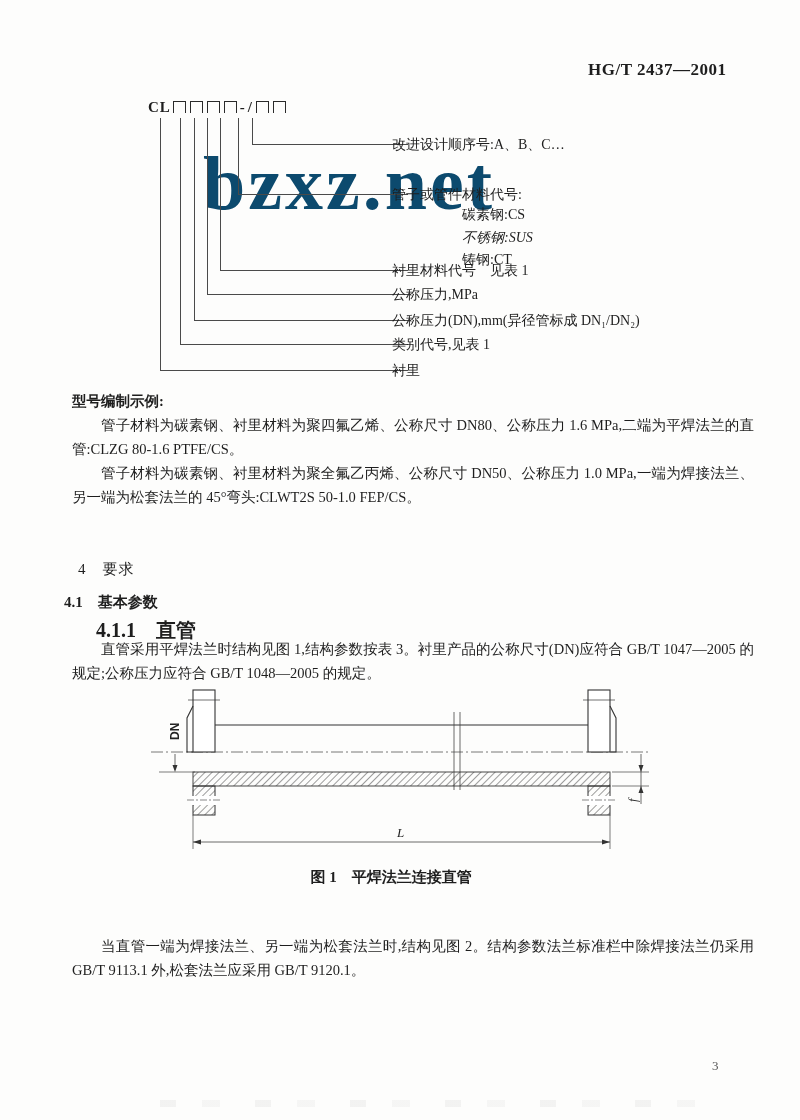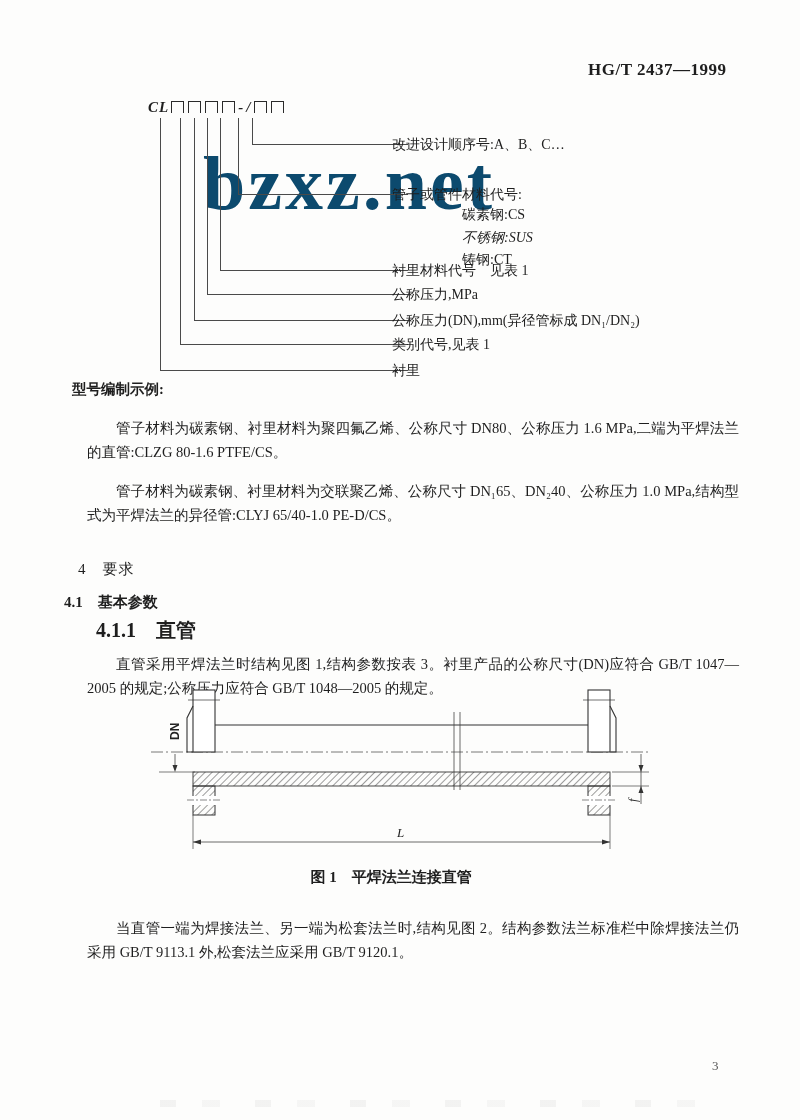--- a/index.html
+++ b/index.html
@@ -14,21 +14,21 @@
   .std-no{left:588px;top:60px;font-size:17px;font-weight:bold;letter-spacing:.5px;}
   
   .watermark{
     left:203px;top:140px;z-index:0;
     font-family:Liberation Serif, serif;
     font-weight:bold;font-size:76px;letter-spacing:3px;
     color:#0c4a6e;user-select:none;
   }
   .fg{z-index:1;}
   
-  .code-row{left:148px;top:99px;font-size:15px;font-weight:bold;letter-spacing:1px;white-space:nowrap;font-style:italic;}
+  .code-row{left:148px;top:99px;font-size:15px;font-weight:bold;letter-spacing:1px;white-space:nowrap;}
   .code-box{
     display:inline-block;width:11px;height:11px;margin:0 2px;
     border:1.6px solid #2a2a2a;border-bottom:none;vertical-align:-1px;
   }
   .code-sep{font-weight:bold;margin:0 1px;}
   
   .vline{position:absolute;width:1px;background:#4a4a4a;z-index:1;}
   .hline{position:absolute;height:1px;background:#4a4a4a;z-index:1;}
   .v1{left:252px;top:118px;height:27px;}
   .v2{left:238px;top:118px;height:77px;}
@@ -44,47 +44,47 @@
   .h5{top:320px;left:194px;width:214px;}
   .h6{top:344px;left:180px;width:228px;}
   .h7{top:370px;left:160px;width:248px;}
   .callout{left:392px;font-size:14px;white-space:nowrap;z-index:1;}
   .c1{top:136px;}.c2{top:186px;}.c3{top:262px;}.c4{top:286px;}
   .c5{top:312px;}.c6{top:336px;}.c7{top:362px;}
   .mat-opt{left:462px;font-size:14px;white-space:nowrap;z-index:1;}
   .m1{top:206px;}.m2{top:229px;font-style:italic;}.m3{top:251px;}
   
   .textblock{left:72px;width:682px;font-size:14.5px;line-height:24px;text-align:justify;z-index:1;}
-  .example{top:377px;}
+  .example{top:389px;}
   .b-title{font-weight:bold;}
-  .para{text-indent:2em;margin:15px;}
+  .para{text-indent:2em;margin:0;}
   .h4sec{left:78px;top:560px;font-size:15px;font-weight:normal;letter-spacing:1px;}
   .h41sec{left:64px;top:593px;font-size:15px;font-weight:bold;}
   .h411sec{left:78px;top:617px;font-size:20px;font-weight:bold;margin-left:18px;}
   .body411{top:637px;}
-  .afterfig{top:901px;}
+  .afterfig{top:934px;}
   
   .figure-wrap{left:145px;top:676px;width:520px;height:200px;z-index:1;}
   .caption{left:91px;top:868px;width:600px;text-align:center;font-size:15px;font-weight:bold;z-index:1;}
   
   .pageno{left:712px;top:1058px;font-size:13px;color:#555;}
   
   .smudge{
     left:160px;top:1100px;width:540px;height:7px;opacity:.55;
     background:repeating-linear-gradient(90deg,
       rgba(120,120,120,.14) 0 16px, transparent 16px 42px,
       rgba(120,120,120,.10) 42px 60px, transparent 60px 95px);
   }
 </style>
 </head>
 <body>
 
 <div class="abs watermark">bzxz.net</div>
 
-<div class="abs std-no fg">HG/T 2437—1999</div>
+<div class="abs std-no fg">HG/T 2437—2001</div>
 
 <div class="abs code-row fg">
   <span>CL</span><span class="code-box"></span><span class="code-box"></span><span class="code-box"></span><span class="code-box"></span><span class="code-sep">-</span><span class="code-sep">/</span><span class="code-box"></span><span class="code-box"></span>
 </div>
 
 <div class="vline v1"></div>
 <div class="vline v2"></div>
 <div class="vline v3"></div>
 <div class="vline v4"></div>
 <div class="vline v5"></div>
@@ -105,21 +105,21 @@
 <div class="abs mat-opt m3">铸钢:CT</div>
 <div class="abs callout c3">衬里材料代号　见表 1</div>
 <div class="abs callout c4">公称压力,MPa</div>
 <div class="abs callout c5">公称压力(DN),mm(异径管标成 DN₁/DN₂)</div>
 <div class="abs callout c6">类别代号,见表 1</div>
 <div class="abs callout c7">衬里</div>
 
 <div class="abs textblock example">
   <div class="b-title">型号编制示例:</div>
   <p class="para">管子材料为碳素钢、衬里材料为聚四氟乙烯、公称尺寸 DN80、公称压力 1.6 MPa,二端为平焊法兰的直管:CLZG 80-1.6 PTFE/CS。</p>
-  <p class="para">管子材料为碳素钢、衬里材料为交联聚乙烯、公称尺寸 DN₁65、DN₂40、公称压力 1.0 MPa,结构型式为平焊法兰的异径管:CLYJ 65/40-1.0 PE-D/CS。</p>
+  <p class="para">管子材料为碳素钢、衬里材料为聚全氟乙丙烯、公称尺寸 DN50、公称压力 1.0 MPa,一端为焊接法兰、另一端为松套法兰的 45°弯头:CLWT2S 50-1.0 FEP/CS。</p>
 </div>
 
 <div class="abs h4sec">4　要求</div>
 <div class="abs h41sec">4.1　基本参数</div>
 <div class="abs h411sec">4.1.1　直管</div>
 <div class="abs textblock body411">
   <p class="para">直管采用平焊法兰时结构见图 1,结构参数按表 3。衬里产品的公称尺寸(DN)应符合 GB/T 1047—2005 的规定;公称压力应符合 GB/T 1048—2005 的规定。</p>
 </div>
 
 <div class="abs figure-wrap">

